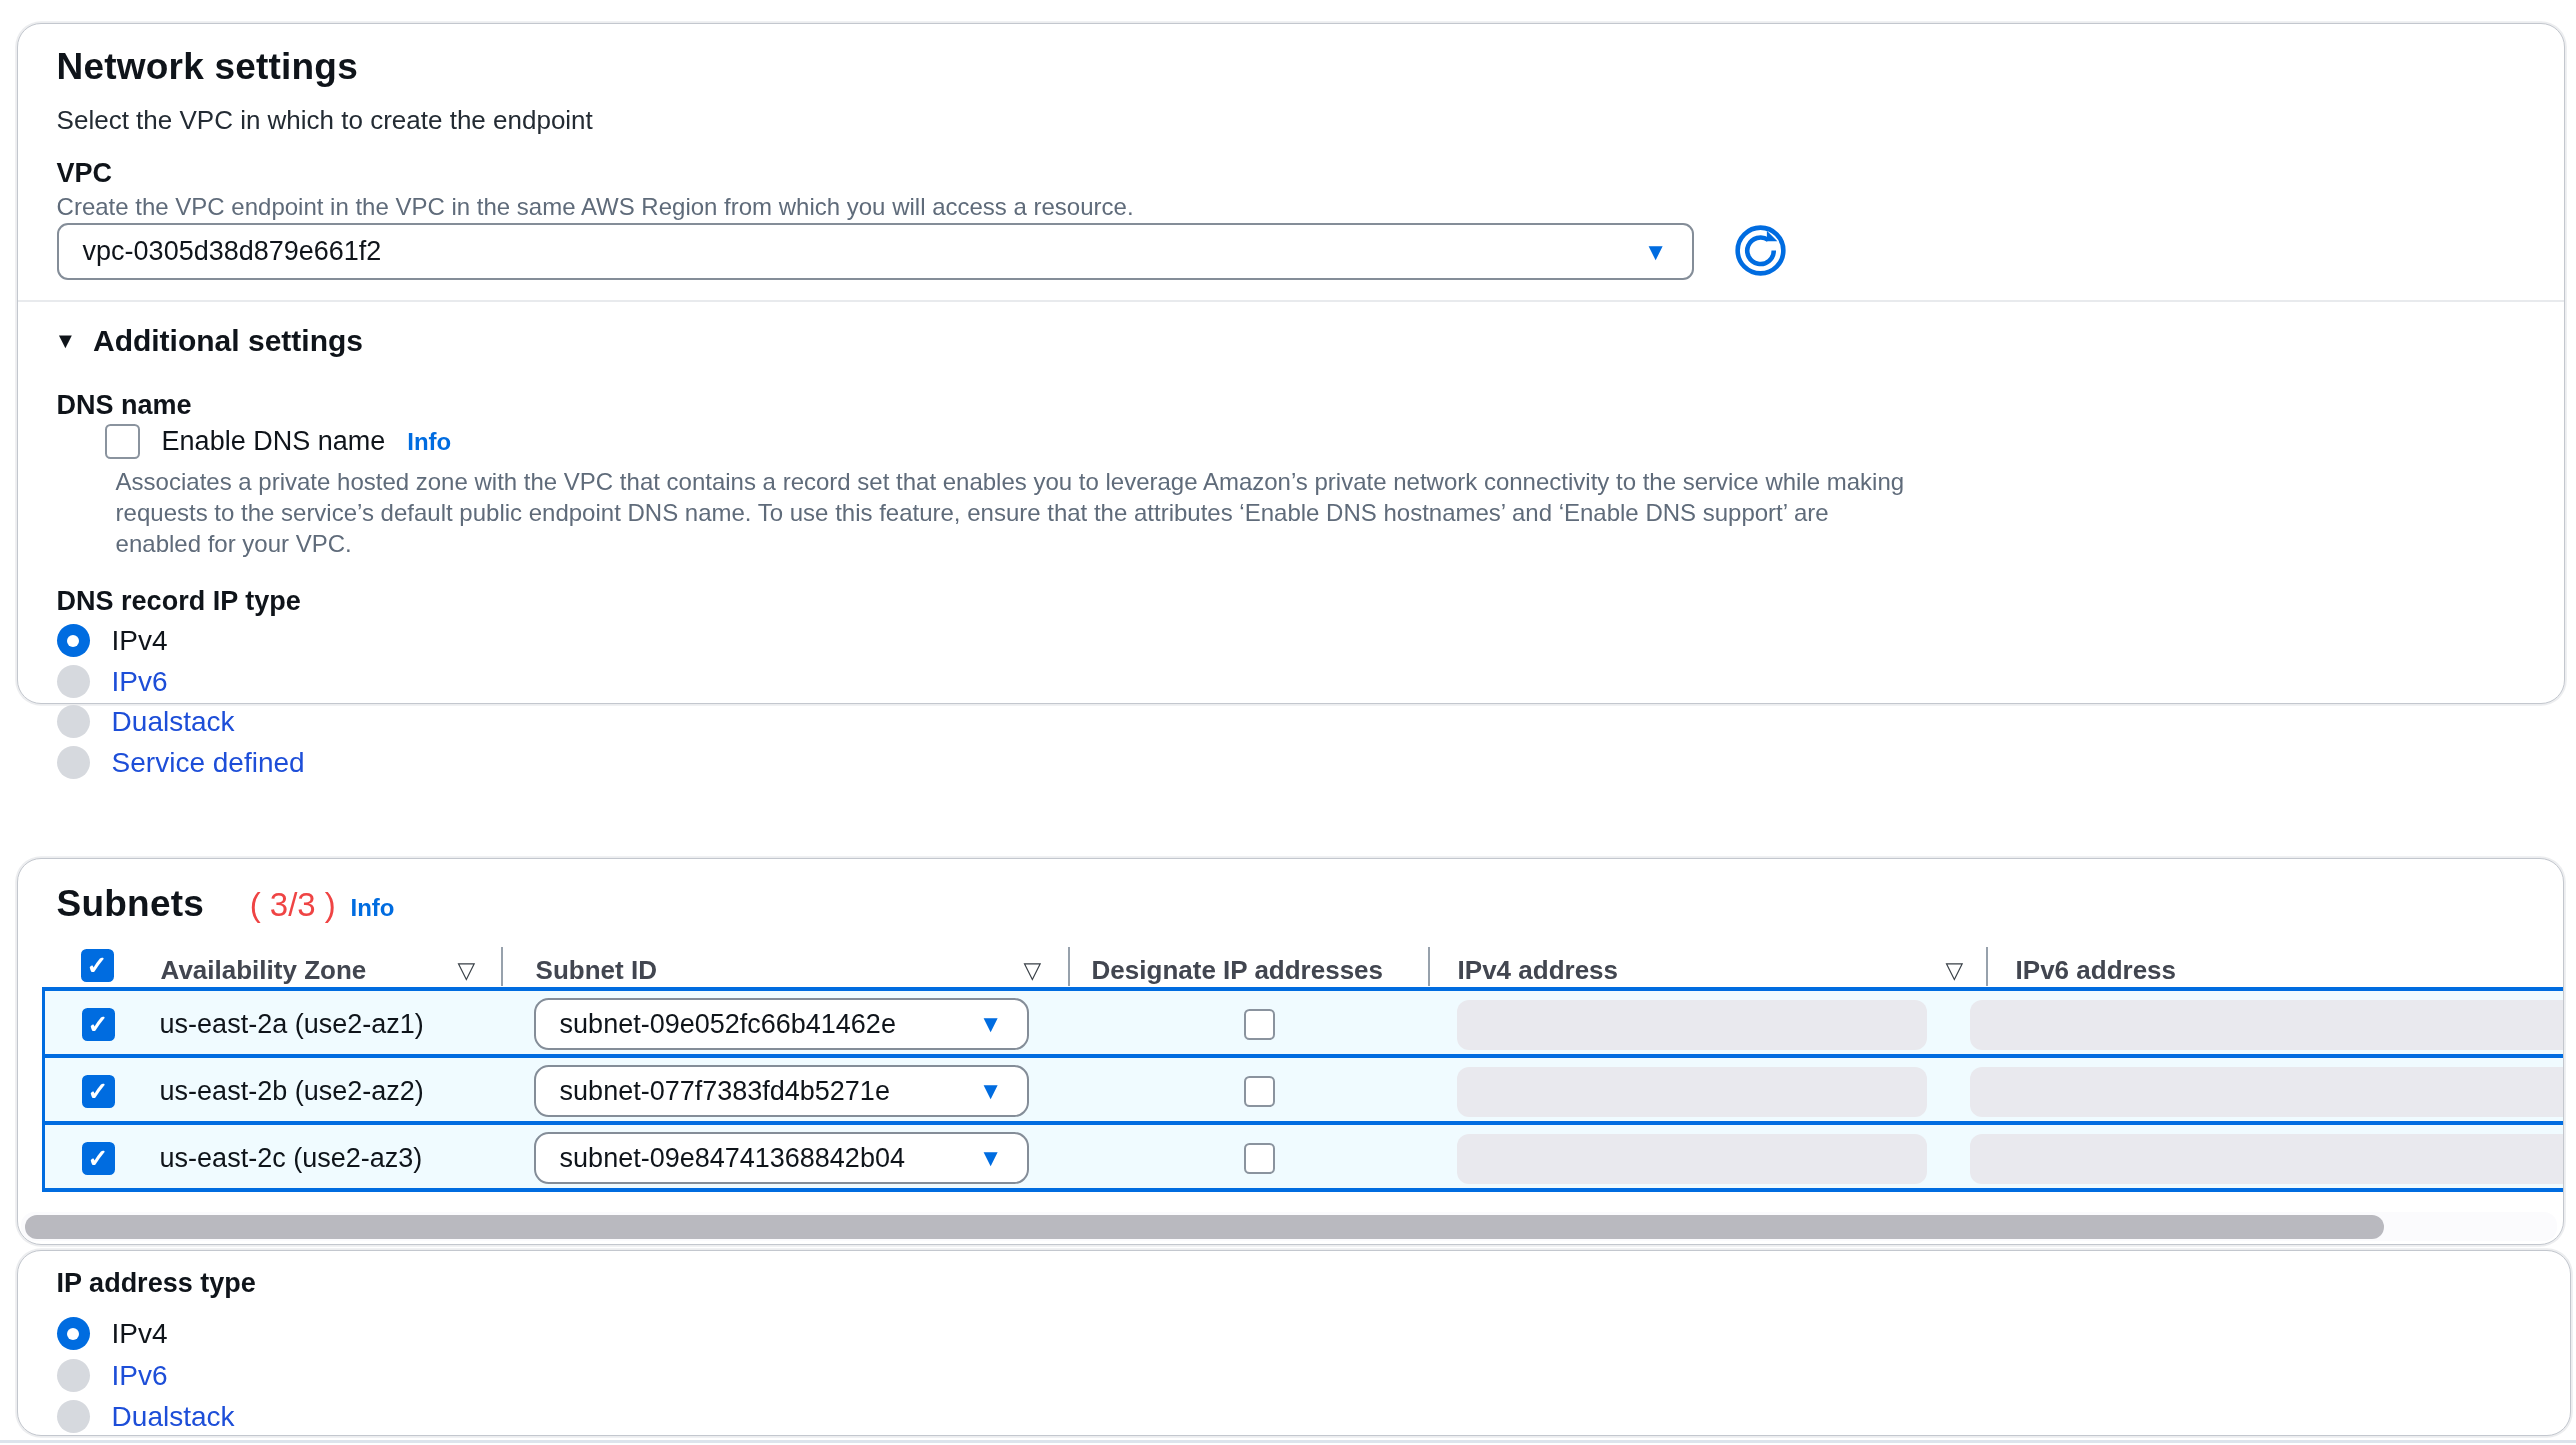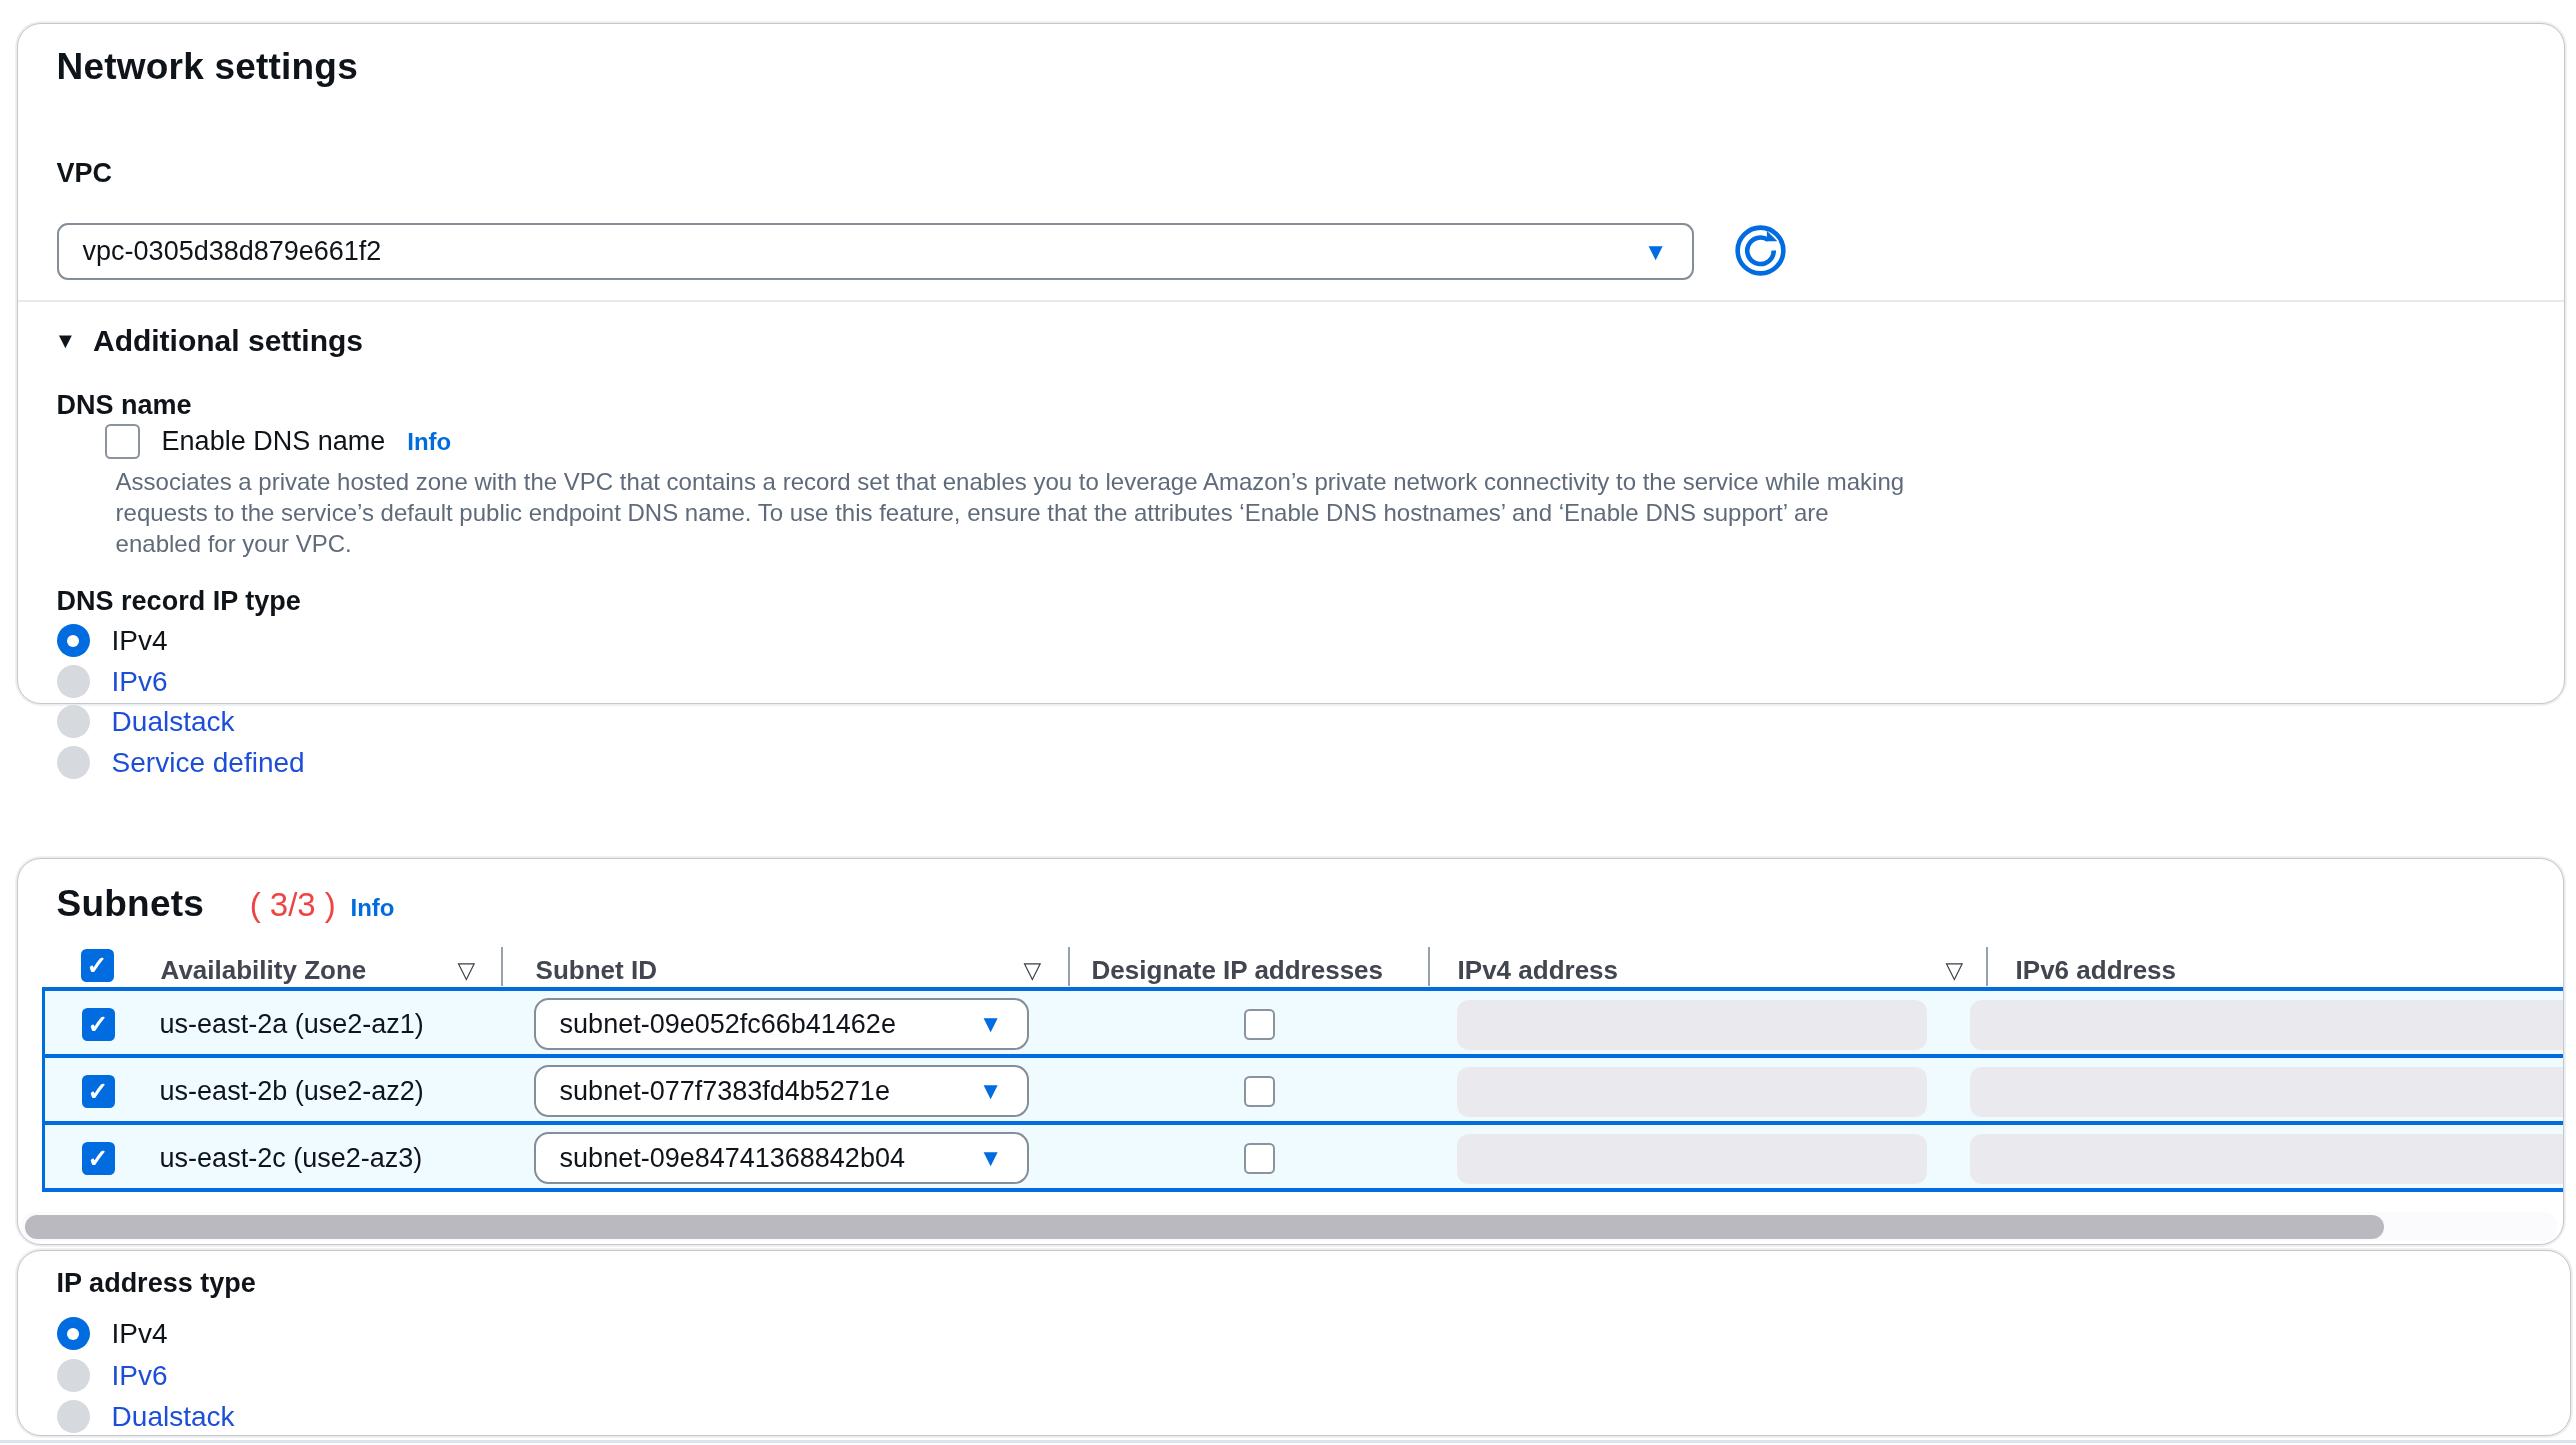--- a/index.html
+++ b/index.html
@@ -86,22 +86,24 @@
 
   .refresh-btn { background:none; border:none; cursor:pointer; }
 </style>
 </head>
 <body>
 
 <div class="screen">
 
   <div class="card" id="card-network">
     <div class="abs h1" style="left:39px; top:22px;">Network settings</div>
+    <div class="abs subtitle" style="left:39px; top:81px;">Select the VPC in which to create the endpoint</div>
 
     <div class="abs lbl" style="left:39px; top:134px;">VPC</div>
+    <div class="abs desc" style="left:39px; top:169px;">Create the VPC endpoint in the VPC in the same AWS Region from which you will access a resource.</div>
 
     <div class="abs select-box" style="left:39px; top:199px; width:1637px; height:57px;">
       <span>vpc-0305d38d879e661f2</span>
       <span class="caret">▼</span>
     </div>
 
     <button class="abs refresh-btn" style="left:1714px; top:199px; width:57px; height:57px;">
       <span>
         <svg width="53" height="53" viewBox="0 0 58 58">
           <circle cx="29" cy="29" r="25" fill="none" stroke="#006ce0" stroke-width="5"></circle>

